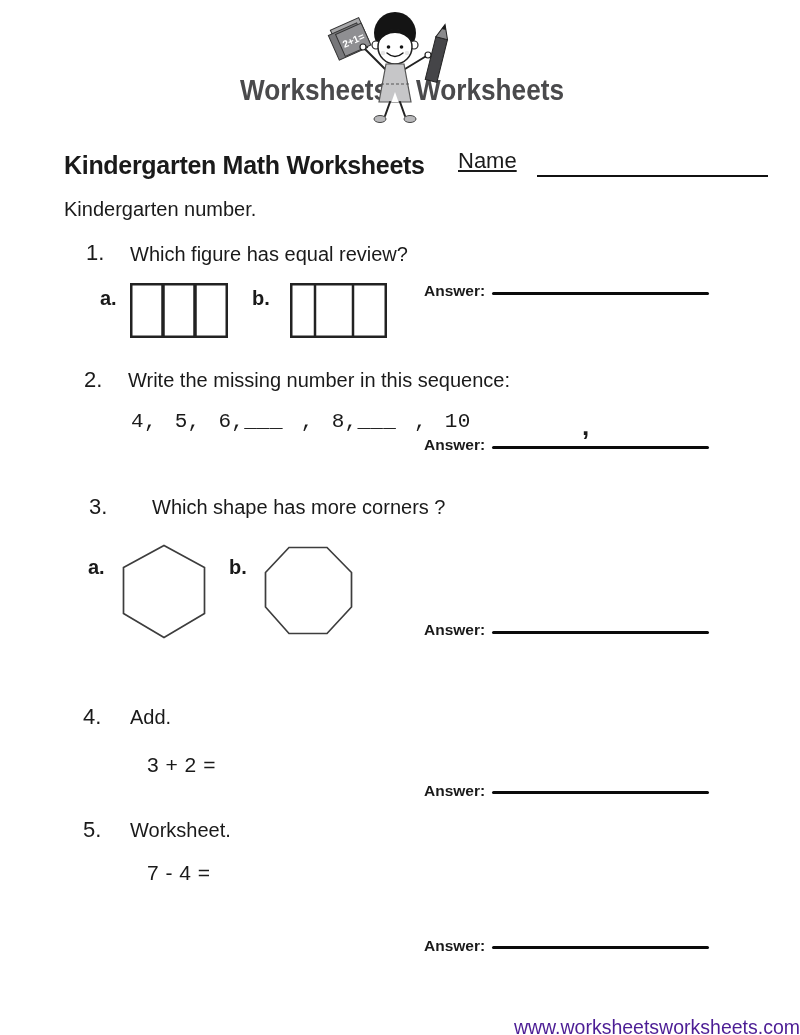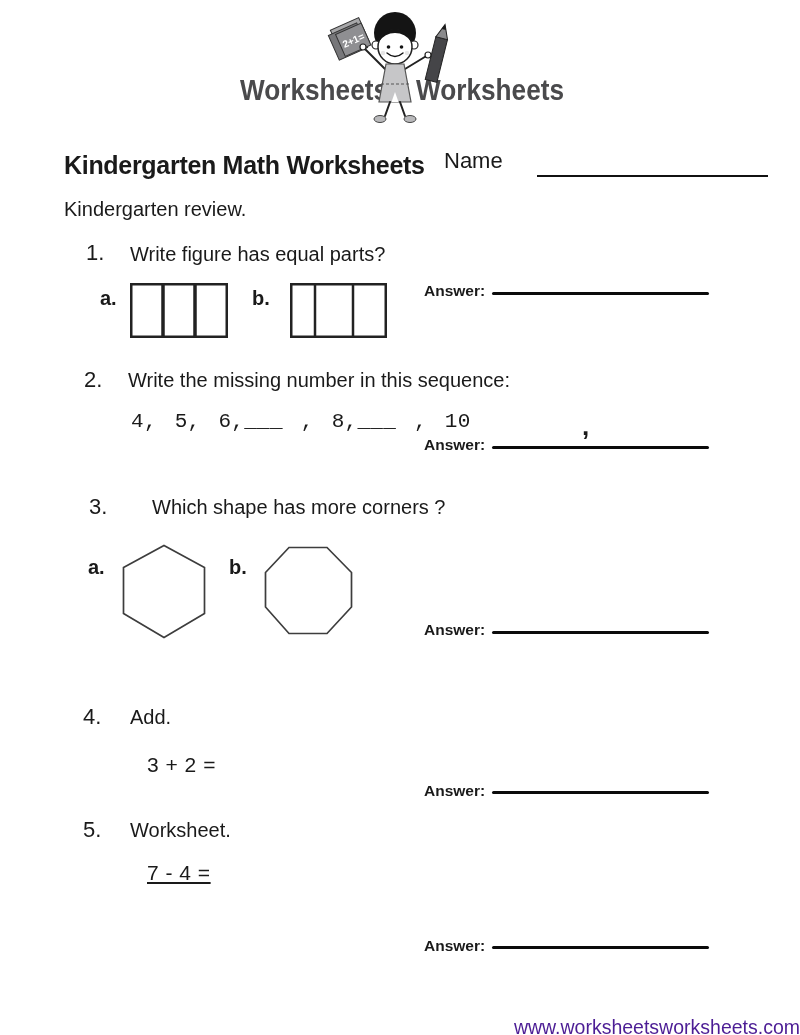--- a/index.html
+++ b/index.html
@@ -68,27 +68,27 @@
       <path d="M163.5,99 L167,89 L170.5,99 Z" fill="#ffffff"></path>
 
       <line x1="162" y1="99" x2="157" y2="113" stroke="#222" stroke-width="2" stroke-linecap="round"></line>
       <line x1="172" y1="99" x2="177" y2="113" stroke="#222" stroke-width="2" stroke-linecap="round"></line>
       <ellipse cx="152" cy="116" rx="6" ry="3.5" fill="#b9b9bb" stroke="#444" stroke-width="1"></ellipse>
       <ellipse cx="182" cy="116" rx="6" ry="3.5" fill="#b9b9bb" stroke="#444" stroke-width="1"></ellipse>
     </g>
   </svg>
 
   <h1 class="abs title" style="left:64px; top:151px;">Kindergarten Math Worksheets</h1>
-  <span class="abs name-label" style="left:444px; top:148px;">Name</span>
+  <span class="abs name-label" style="left:458px; top:148px;text-decoration:underline;">Name</span>
   <div class="abs name-underline" style="left:537px; top:175px; width:231px;"></div>
 
-  <div class="abs intro" style="left:64px; top:198px;">Kindergarten review.</div>
+  <div class="abs intro" style="left:64px; top:198px;">Kindergarten number.</div>
 
   <span class="abs qnum" style="left:86px; top:240px;">1.</span>
-  <span class="abs qtext" style="left:130px; top:243px;">Write figure has equal parts?</span>
+  <span class="abs qtext" style="left:130px; top:243px;">Which figure has equal review?</span>
 
   <span class="abs optlabel" style="left:100px; top:287px;">a.</span>
   <svg class="abs" style="left:130px; top:283px;" width="98" height="55" viewBox="0 0 98 55">
     <rect x="1.25" y="1.25" width="95.5" height="52.5" fill="none" stroke="#222" stroke-width="2.5"></rect>
     <line x1="33" y1="1" x2="33" y2="54" stroke="#222" stroke-width="3.5"></line>
     <line x1="65" y1="1" x2="65" y2="54" stroke="#222" stroke-width="3.5"></line>
   </svg>
   <span class="abs optlabel" style="left:252px; top:287px;">b.</span>
   <svg class="abs" style="left:290px; top:283px;" width="97" height="55" viewBox="0 0 97 55">
     <rect x="1.25" y="1.25" width="94.5" height="52.5" fill="none" stroke="#222" stroke-width="2.5"></rect>
@@ -119,19 +119,19 @@
   <div class="abs ans-line" style="left:492px; top:631px;"></div>
 
   <span class="abs qnum" style="left:83px; top:704px;">4.</span>
   <span class="abs qtext" style="left:130px; top:706px;">Add.</span>
   <span class="abs equation" style="left:147px; top:753px;">3 + 2 =</span>
   <span class="abs ans-label" style="left:424px; top:782px;">Answer:</span>
   <div class="abs ans-line" style="left:492px; top:791px;"></div>
 
   <span class="abs qnum" style="left:83px; top:817px;">5.</span>
   <span class="abs qtext" style="left:130px; top:819px;">Worksheet.</span>
-  <span class="abs equation" style="left:147px; top:861px;text-decoration:underline;">7 - 4 =</span>
+  <span class="abs equation" style="left:147px; top:861px;">7 - 4 =</span>
   <span class="abs ans-label" style="left:424px; top:937px;">Answer:</span>
   <div class="abs ans-line" style="left:492px; top:946px;"></div>
 
   <div class="abs footer-url" style="top:996px;">www.worksheetsworksheets.com</div>
 
 </div>
 
 </body></html>

